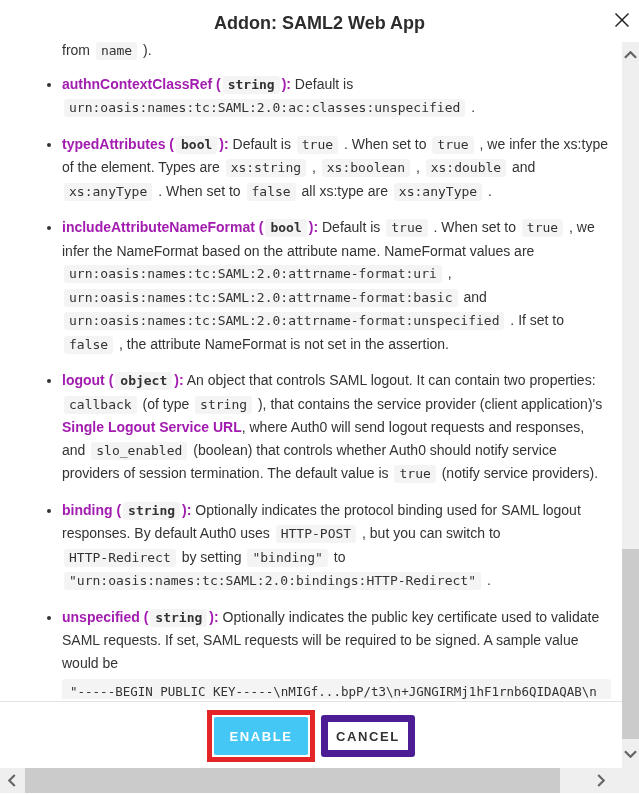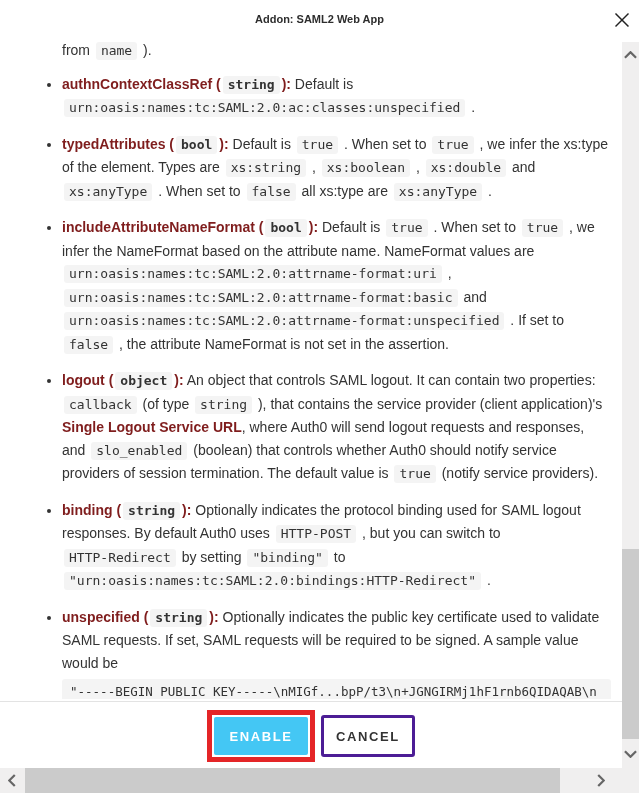--- a/index.html
+++ b/index.html
@@ -8,21 +8,21 @@
     background: #ffffff;
     overflow: hidden;
     font-family: "Liberation Sans", sans-serif;
     color: #333333;
     position: relative;
   }
   .modal-header { position: relative; height: 36px; }
   .modal-title {
     text-align: center;
     font-weight: bold;
-    font-size: 11px;
+    font-size: 18px;
     padding-top: 13px;
     color: #2d2d2d;
   }
   .close-btn {
     position: absolute;
     top: 9px; right: 6px;
     width: 22px; height: 22px;
     display: flex; align-items: center; justify-content: center;
     cursor: pointer;
   }
@@ -30,21 +30,21 @@
     position: absolute;
     top: 36px; left: 38px; right: 28px;
     height: 663px;
     overflow: hidden;
     font-size: 14px;
     line-height: 22.5px;
   }
   .intro-line { margin: 3px 0 0 0; padding-left: 24px; }
   ul.doc-list { margin: 10px 0 0 0; padding-left: 24px; }
   ul.doc-list li { margin: 0 0 13px 0; }
-  b { font-weight: bold; color: #7f1d1d; }
+  b { font-weight: bold; color: #a21caf; }
   code.chip {
     font-family: "DejaVu Sans Mono", monospace;
     font-size: 13px;
     background: var(--chip-bg, #f4f4f4);
     color: #333;
     padding: 1px 5px 2px 5px;
     border-radius: 3px;
     margin: 0 2px;
     white-space: nowrap;
   }
@@ -89,21 +89,21 @@
   .btn-enable {
     background: var(--enable-bg, #44c7f4);
     color: #ffffff;
     border: none;
     border-radius: 2px;
     width: 94px; height: 38px;
   }
   .btn-cancel {
     background: #ffffff;
     color: #333333;
-    border: 3px solid #4c1d95;
+    border: 7px solid #4c1d95;
     border-radius: 3px;
     width: 94px; height: 42px;
   }
   
   .vscroll {
     position: absolute;
     top: 42px; right: 0;
     width: 17px; height: 726px;
     background: var(--scroll-track, #f0efef);
     z-index: 5;

